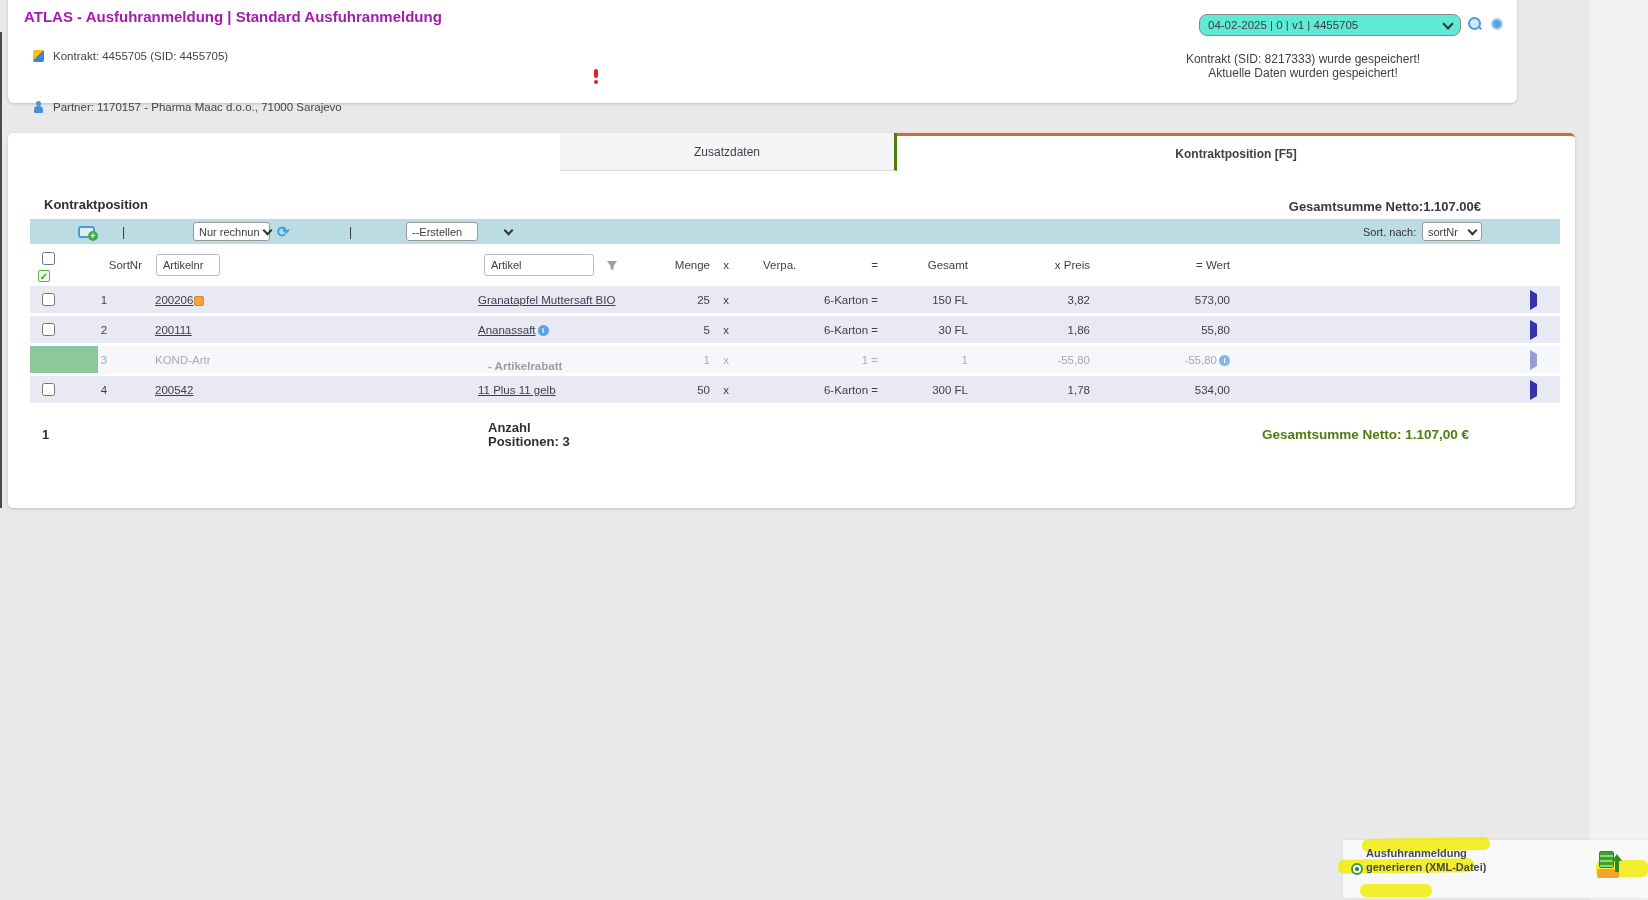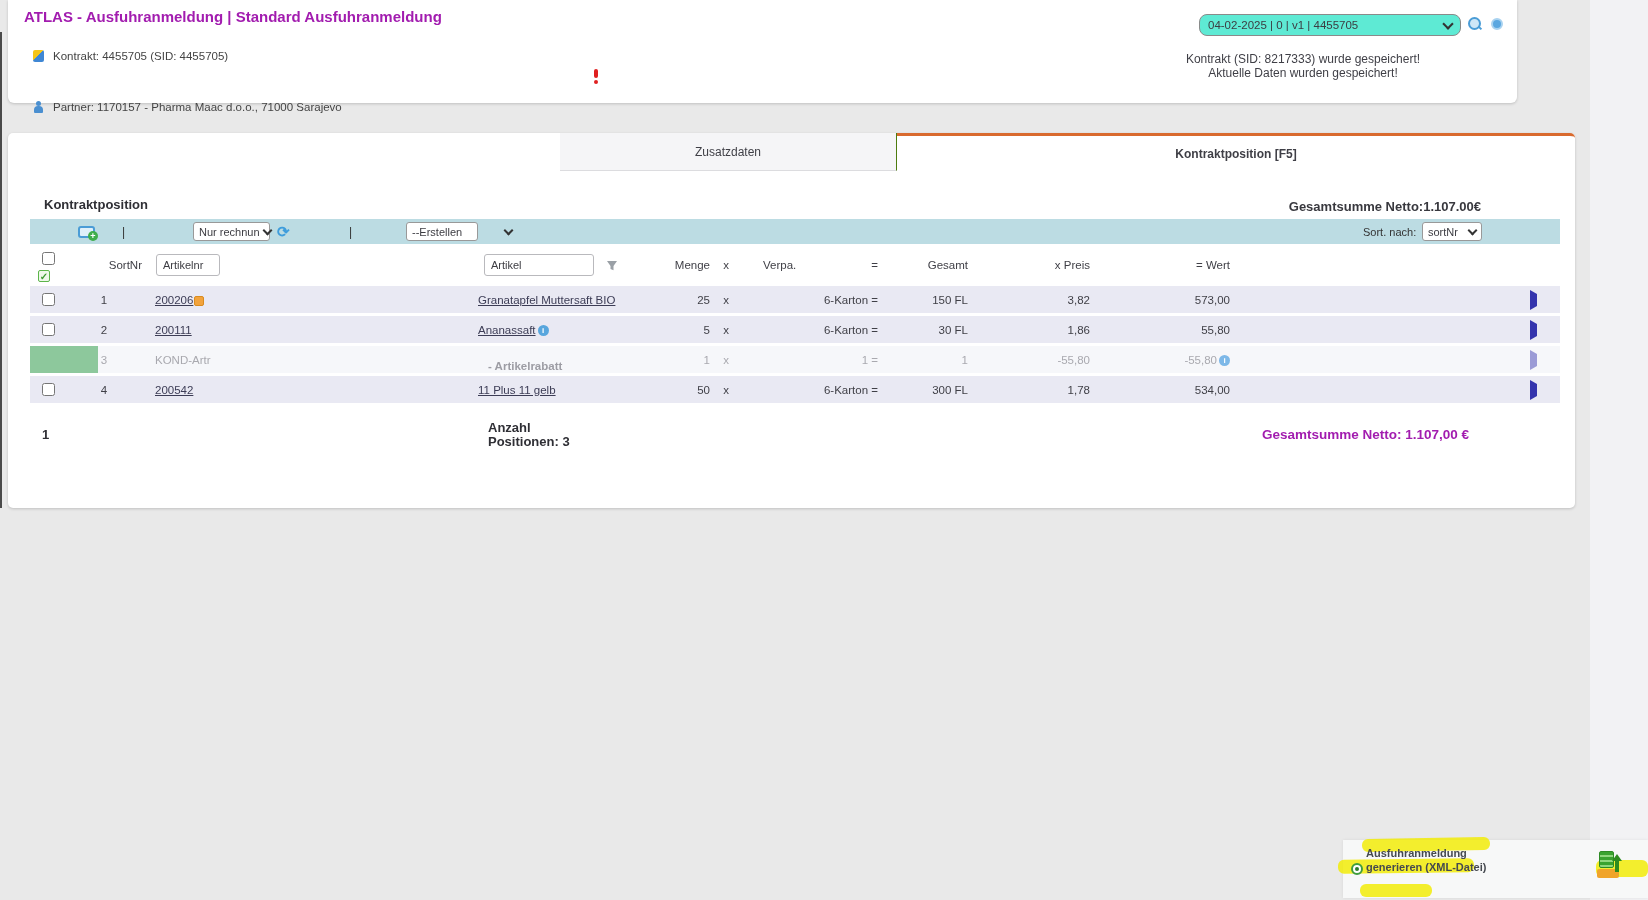--- a/index.html
+++ b/index.html
@@ -26,21 +26,21 @@
   .caret{width:6px;height:6px;border-right:2px solid #333;border-bottom:2px solid #333;transform:rotate(45deg);display:inline-block;margin-top:-3px;flex:none;}
   .icon-search{position:absolute;left:1460px;top:17px;width:15px;height:15px;display:inline-block;}
   .icon-search::before{content:"";position:absolute;left:0;top:0;width:9px;height:9px;border:2px solid #4a9cd6;border-radius:50%;background:#cfe7f7;}
   .icon-search::after{content:"";position:absolute;left:10px;top:10px;width:4px;height:2px;background:#4a9cd6;transform:rotate(45deg);}
   .icon-dot{position:absolute;left:1483px;top:18px;width:12px;height:12px;border-radius:50%;background:#5aa7e0;border:2px solid #a8d2f0;box-sizing:border-box;}
   .status{position:absolute;right:54px;top:52px;width:320px;text-align:center;font-size:12px;color:#3f3f46;line-height:14px;}
 
   .tabstrip{position:absolute;left:0;top:0;width:100%;height:38px;}
   .tab{position:absolute;top:0;height:38px;background:#f5f5f7;border-bottom:1px solid #dcdcdf;display:flex;align-items:center;justify-content:center;font-size:12px;color:#3f3f46;cursor:pointer;box-sizing:border-box;}
   .tab-1{left:0;width:552px;border-right:1px solid #e4e4e7;border-radius:5px 0 0 0;}
-  .tab-2{left:552px;width:337px;border-right:1px solid #4d7c0f;}
+  .tab-2{left:552px;width:337px;border-right:3px solid #4d7c0f;}
   .tab.active{left:889px;width:678px;background:#fff;border-bottom:none;border-top:3px solid #d96a2e;font-weight:bold;border-radius:0 5px 0 0;}
 
   .sec-heading{position:absolute;left:36px;top:64px;font-size:13px;font-weight:bold;color:#2f2f35;}
   .sec-total-top{position:absolute;right:94px;top:66px;font-size:13px;font-weight:bold;color:#38383e;text-align:right;}
 
   .toolbar{position:absolute;left:22px;top:86px;width:1530px;height:25px;background:#bcdce3;}
   .tb-item{position:absolute;top:0;height:25px;display:flex;align-items:center;}
   .sep{font-size:12px;color:#333;}
   .add-icon{position:relative;width:17px;height:12px;border:2px solid #4a9cd6;border-radius:3px;box-sizing:border-box;background:#dff0fa;cursor:pointer;}
   .add-icon::after{content:"+";position:absolute;right:-5px;bottom:-5px;width:10px;height:10px;border-radius:50%;background:#3fae4a;color:#fff;font-size:9px;line-height:10px;text-align:center;font-weight:bold;}
@@ -76,21 +76,21 @@
   .attach-icon{display:inline-block;width:10px;height:10px;border-radius:2px;background:#f2a33c;border:1px solid #d98b1f;vertical-align:-2px;margin-left:1px;box-sizing:border-box;}
   .info-icon{display:inline-block;width:11px;height:11px;border-radius:50%;background:#58a6dd;color:#fff;font-size:8px;line-height:11px;text-align:center;font-weight:bold;vertical-align:1px;margin-left:2px;font-style:normal;}
   .tr.kond{background:#f6f7fa;color:#a9a9af;}
   .tr.kond .c-artikel{padding-top:12px;padding-left:10px;font-weight:bold;color:#9d9da4;}
   .tr.kond .row-chevron{border-left-color:#9b9bd6;}
   .tr.kond .info-icon{background:#7db8e8;}
   .kond-green{position:absolute;left:0;top:0;width:68px;height:27px;background:#8dc89c;}
 
   .tfoot-page{position:absolute;left:34px;top:294px;font-size:13px;font-weight:bold;color:#2f2f35;}
   .tfoot-anzahl{position:absolute;left:480px;top:288px;font-size:13px;font-weight:bold;color:#2f2f35;line-height:14px;}
-  .tfoot-total{position:absolute;right:106px;top:294px;font-size:13.5px;font-weight:bold;color:#a21caf;}
+  .tfoot-total{position:absolute;right:106px;top:294px;font-size:13.5px;font-weight:bold;color:#4d7c0f;}
 
   .bottom-panel{position:absolute;left:1343px;top:840px;width:305px;height:58px;background:#f7f8f8;box-shadow:0 0 3px rgba(0,0,0,.08);}
   .radio{position:absolute;left:8px;top:23px;width:12px;height:12px;border-radius:50%;border:2px solid #3f9c3f;background:#fff;box-sizing:border-box;z-index:6;cursor:pointer;}
   .radio::after{content:"";position:absolute;left:2px;top:2px;width:4px;height:4px;border-radius:50%;background:#2c7d2c;}
   .radio-label{position:absolute;left:23px;top:6px;width:124px;font-size:11px;font-weight:bold;color:#45494f;line-height:14px;z-index:6;cursor:pointer;}
   .hl{position:absolute;background:#f2ec00;opacity:.82;border-radius:6px;z-index:5;}
   .hl1{left:1362px;top:838px;width:128px;height:13px;transform:rotate(-1deg);}
   .hl2{left:1338px;top:859px;width:136px;height:14px;transform:rotate(-.6deg);}
   .hl3{left:1360px;top:884px;width:72px;height:13px;}
   .hl4{left:1596px;top:860px;width:52px;height:17px;}

